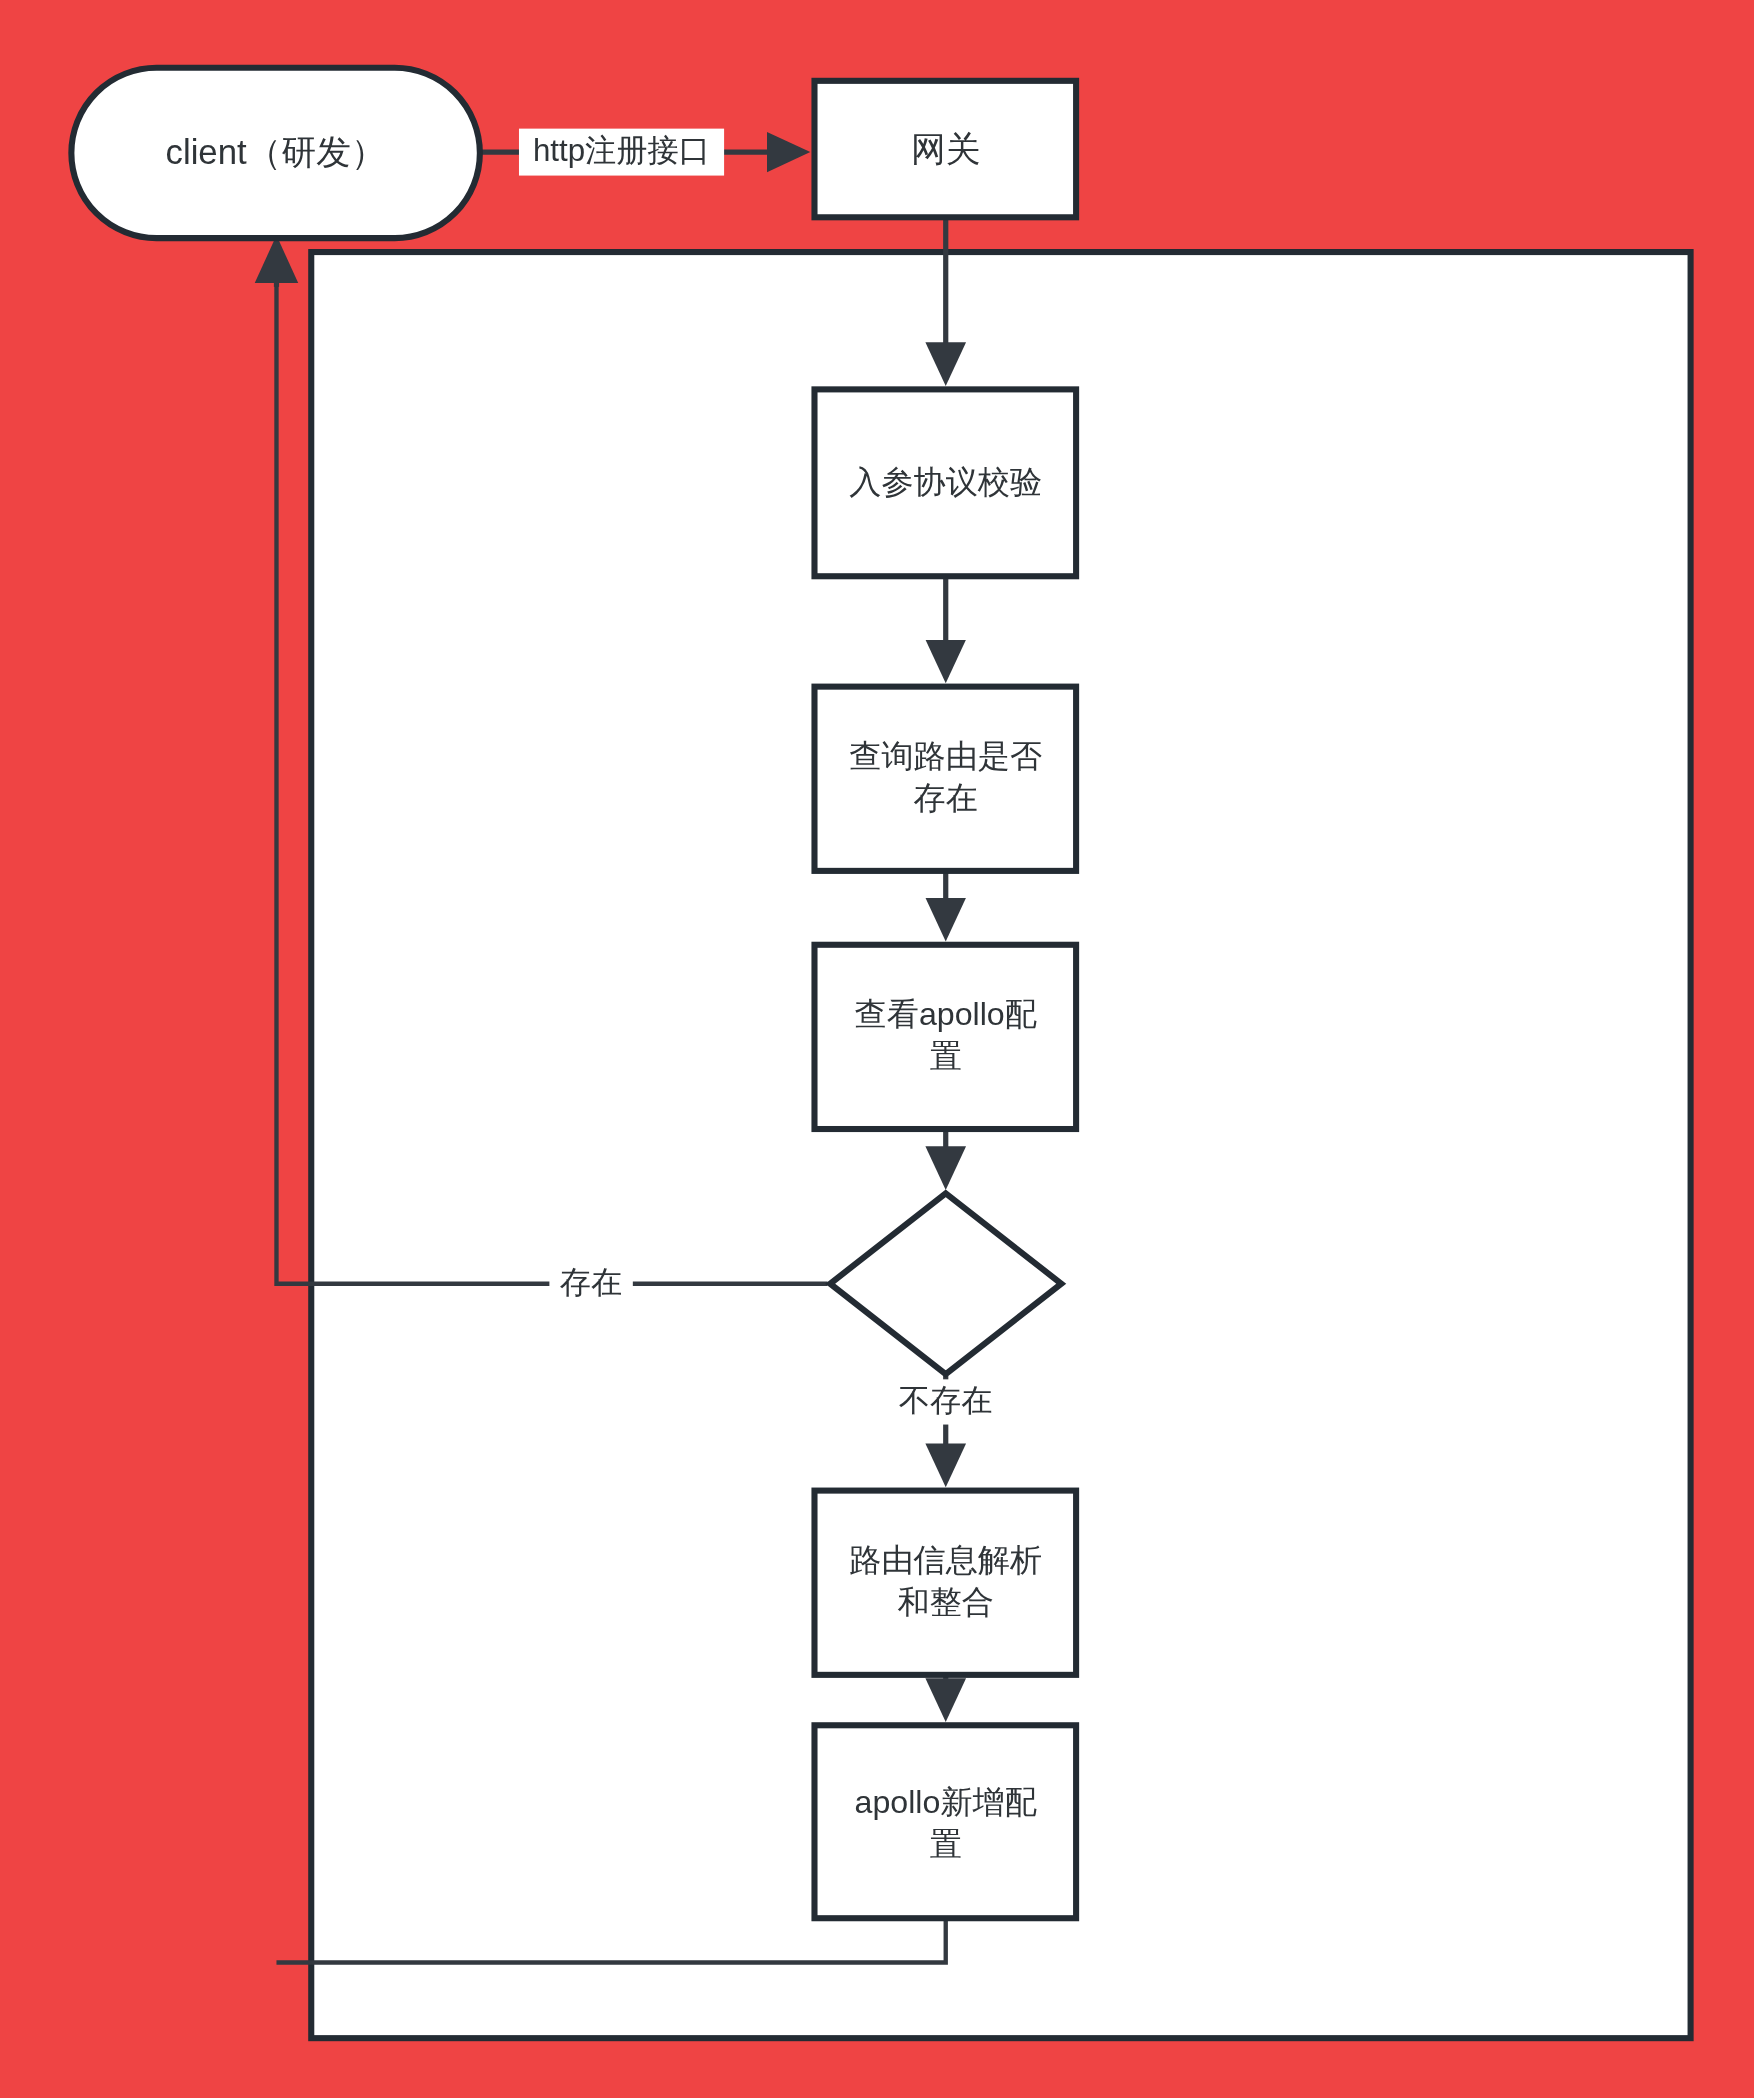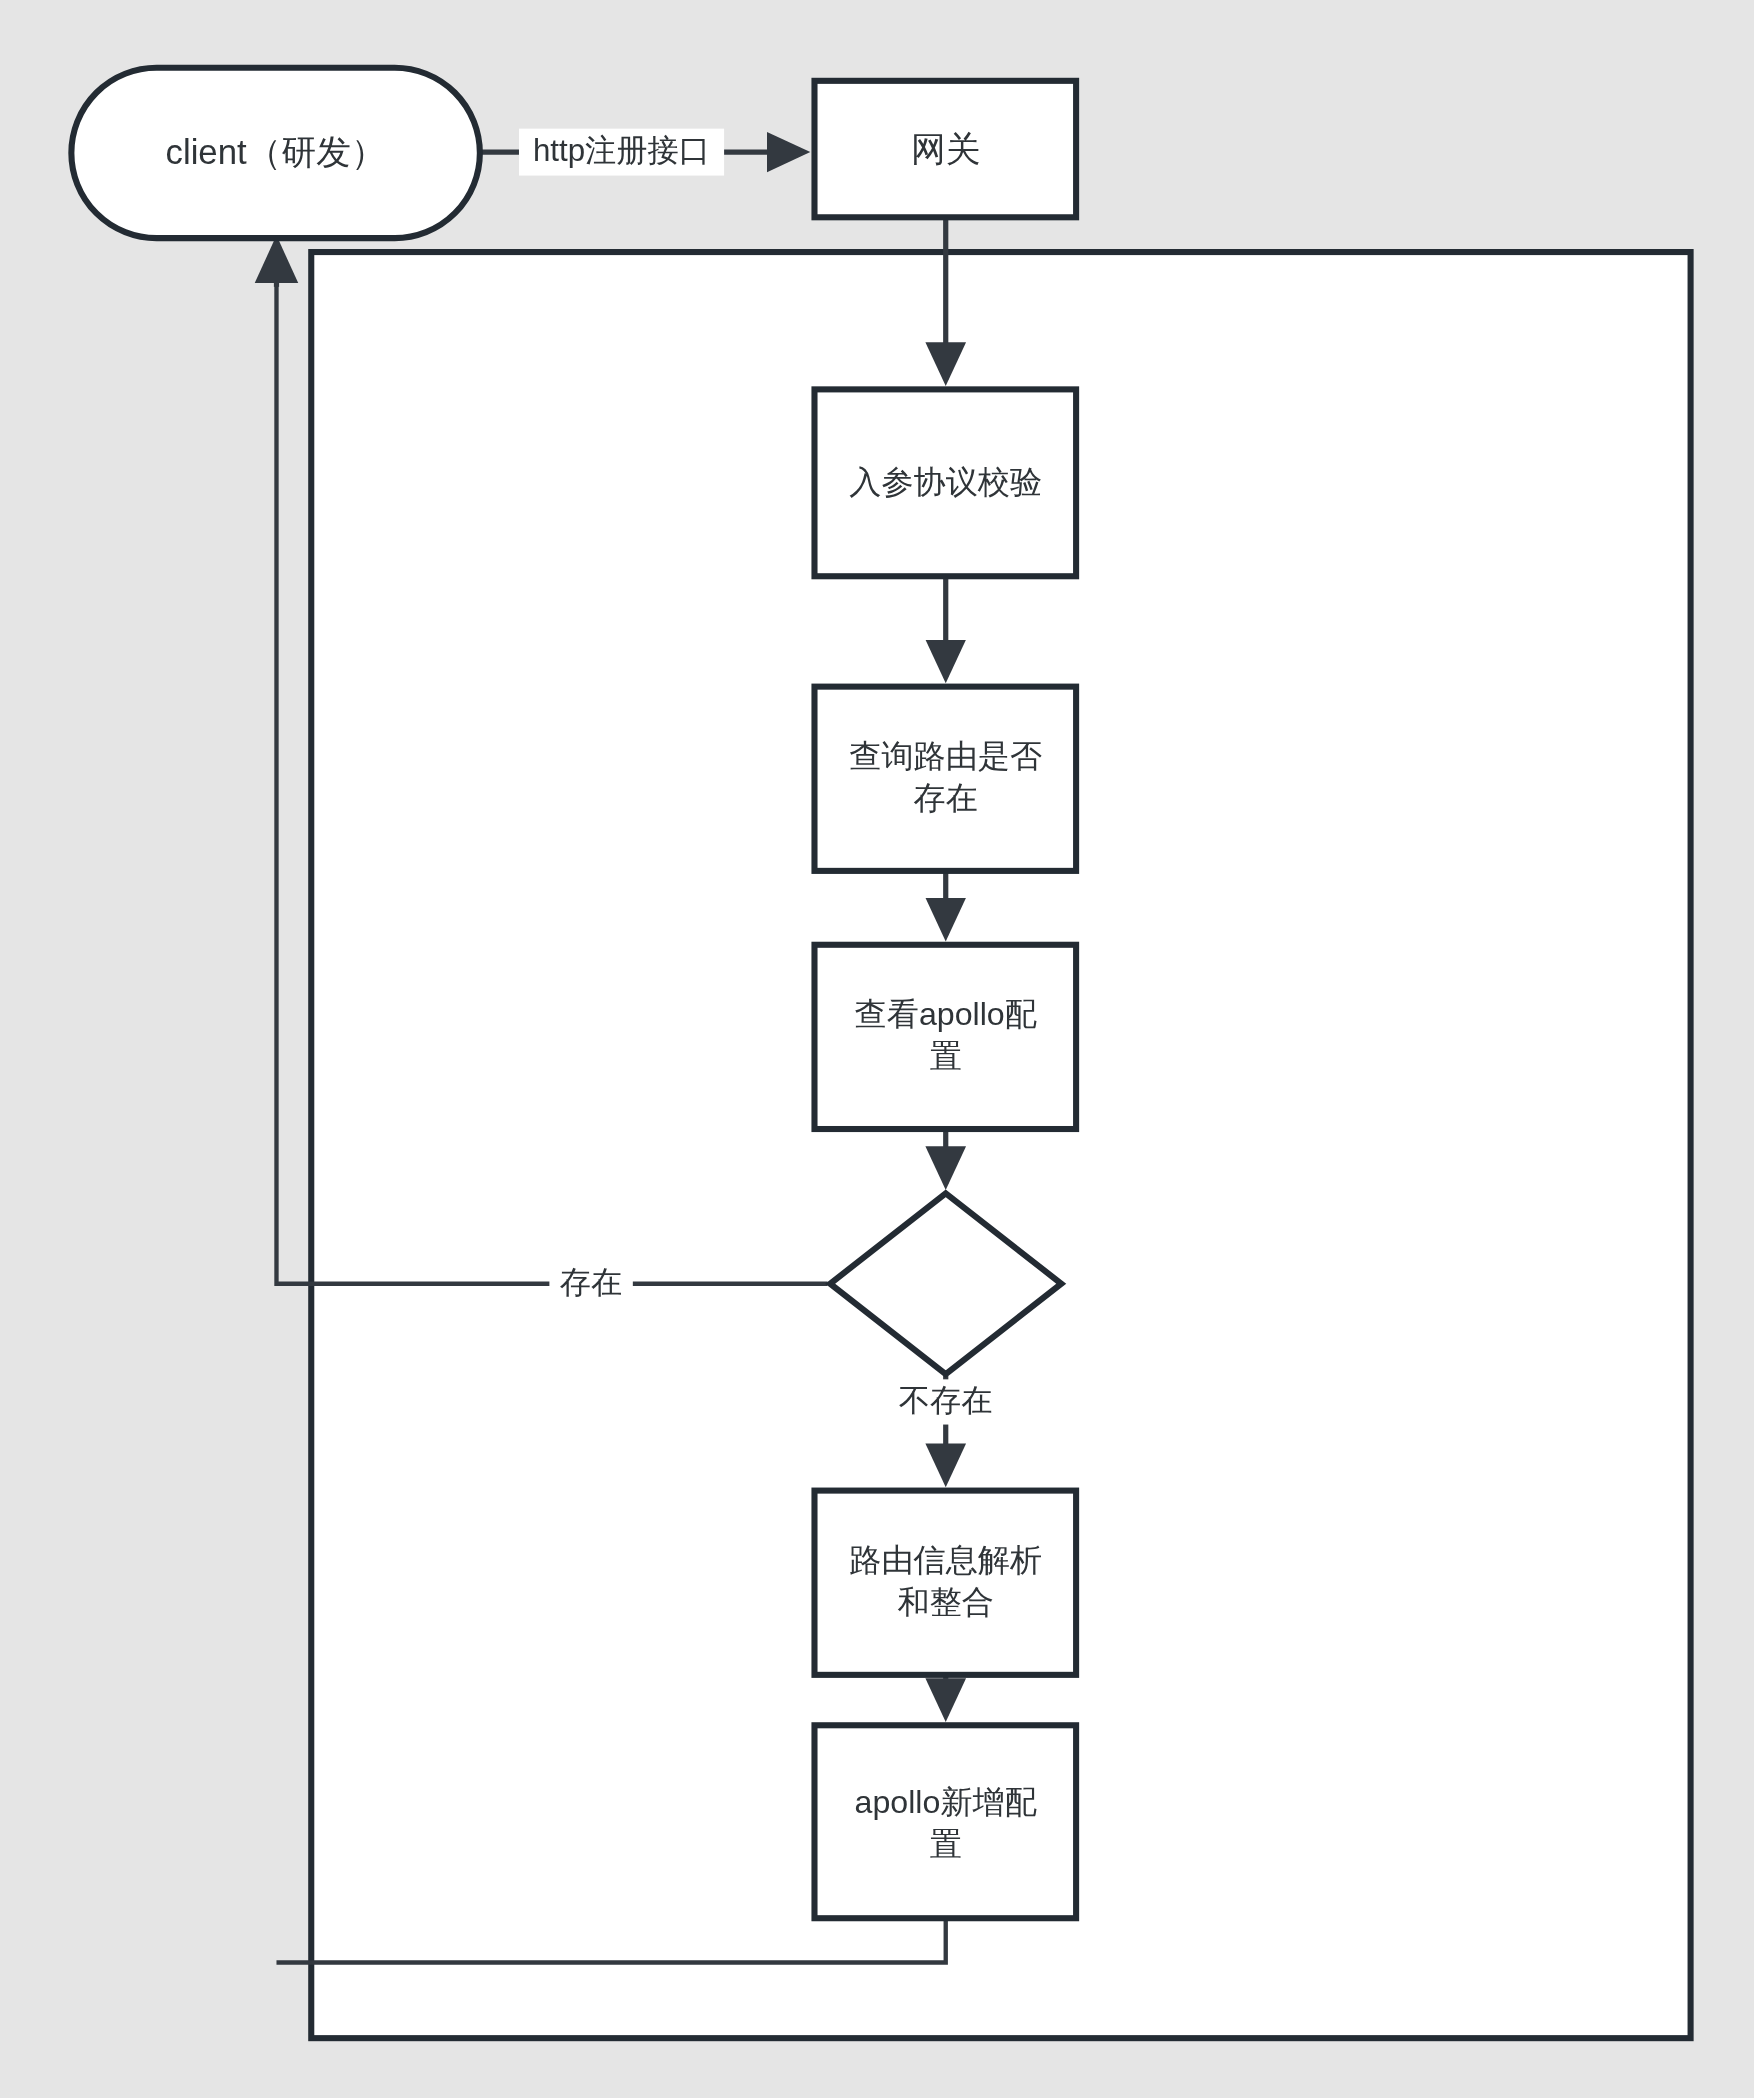--- a/index.html
+++ b/index.html
@@ -4,21 +4,21 @@
 <style>
   html, body {
     margin: 0;
     padding: 0;
     background: #000000;
   }
   #stage {
     position: relative;
     width: 1755px;
     height: 2099px;
-    background: #e5e5e5;
+    background: #ef4444;
     overflow: hidden;
     font-family: "Liberation Sans", "DejaVu Sans", sans-serif;
   }
   svg#diagram {
     position: absolute;
     left: 0;
     top: 0;
     width: 1755px;
     height: 2099px;
   }

